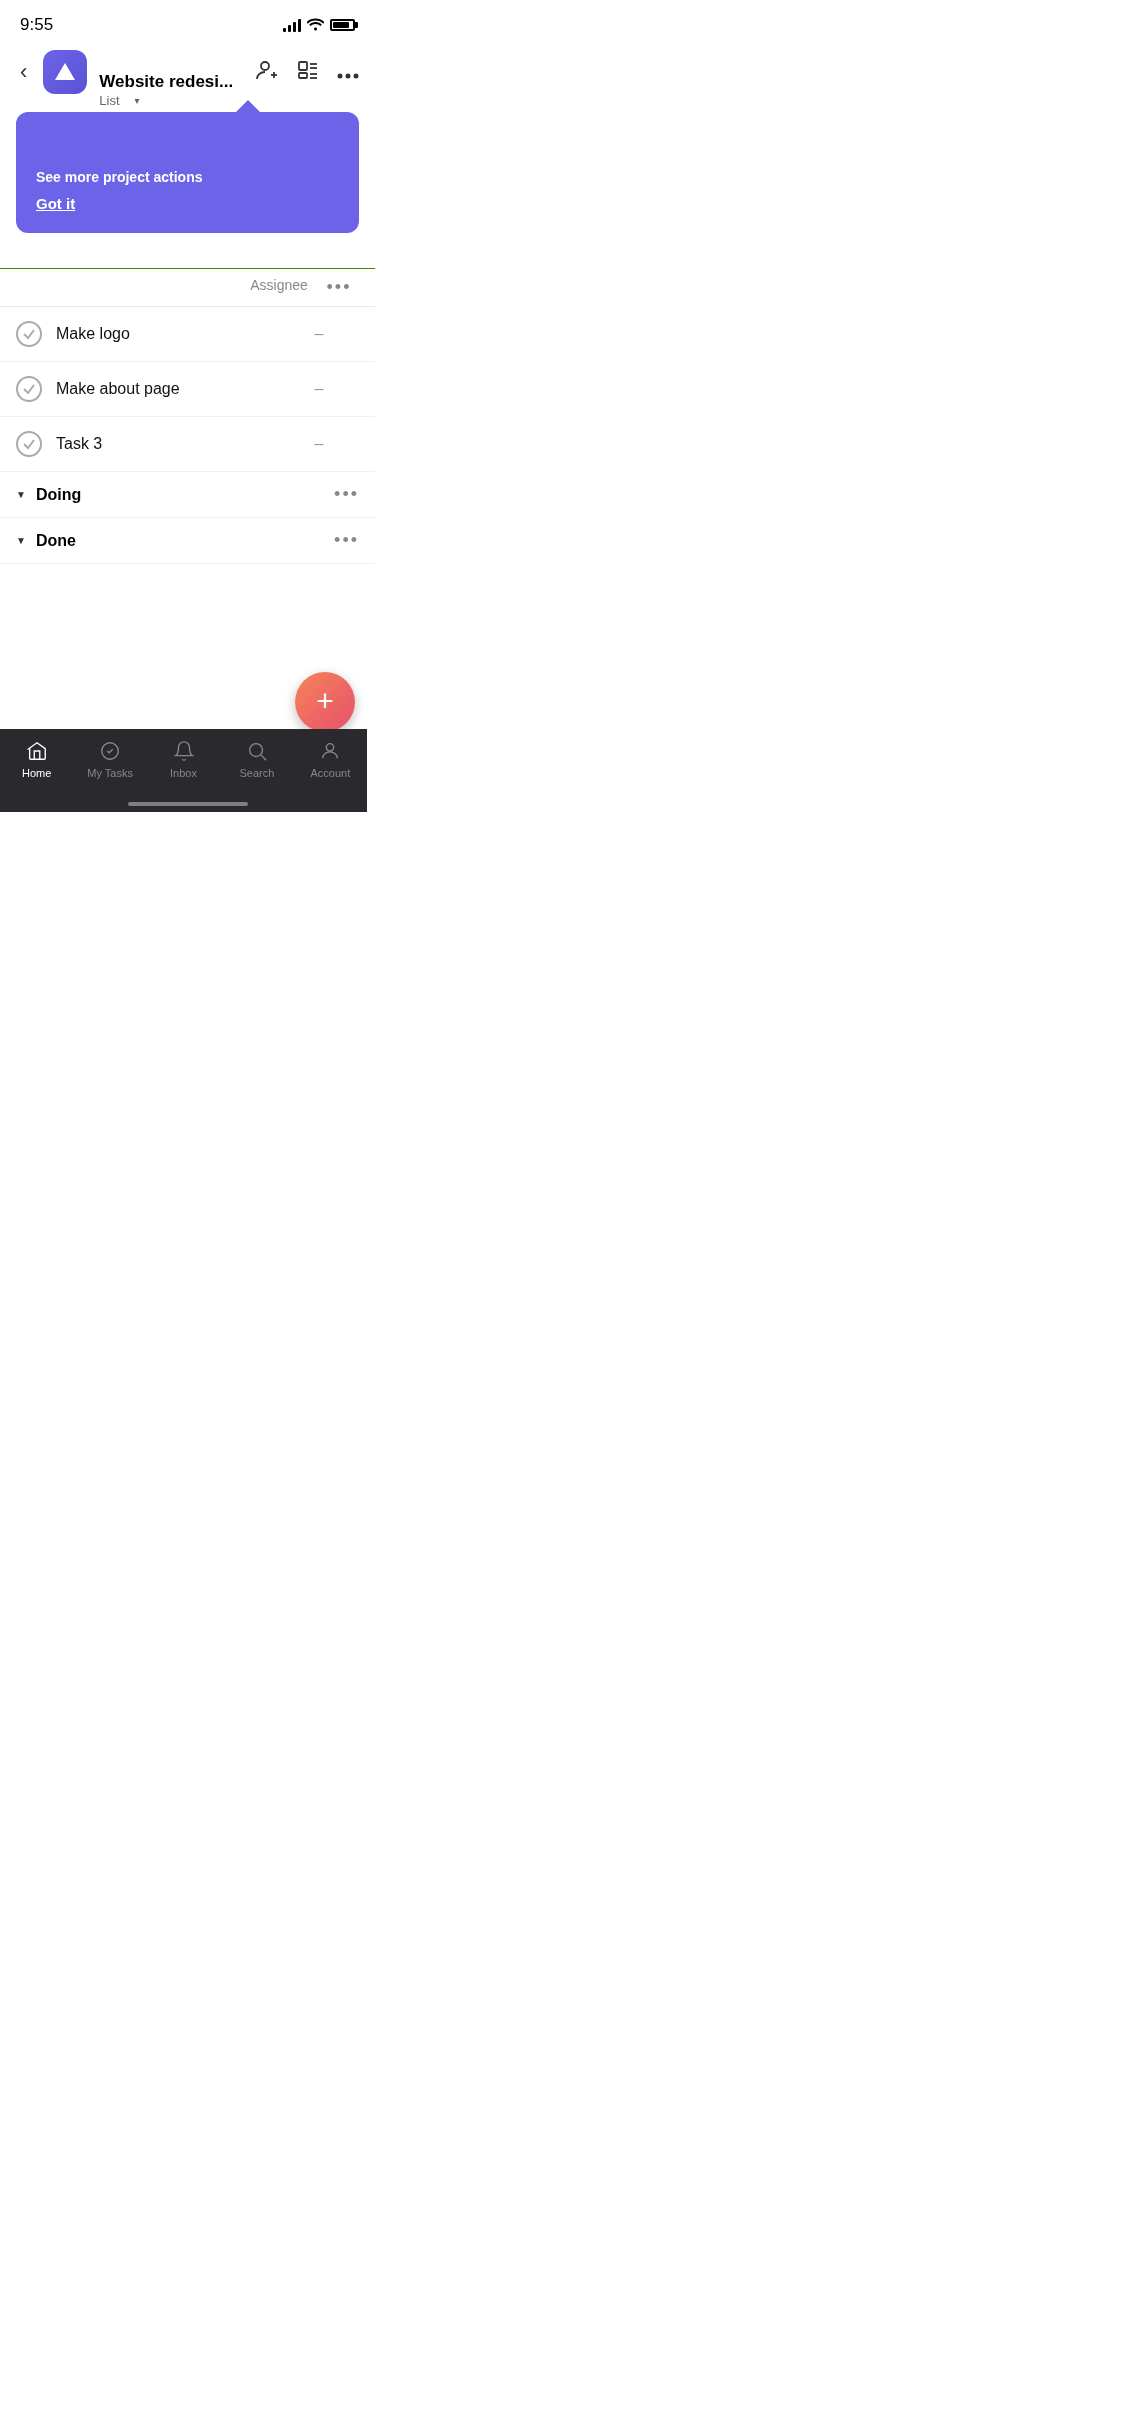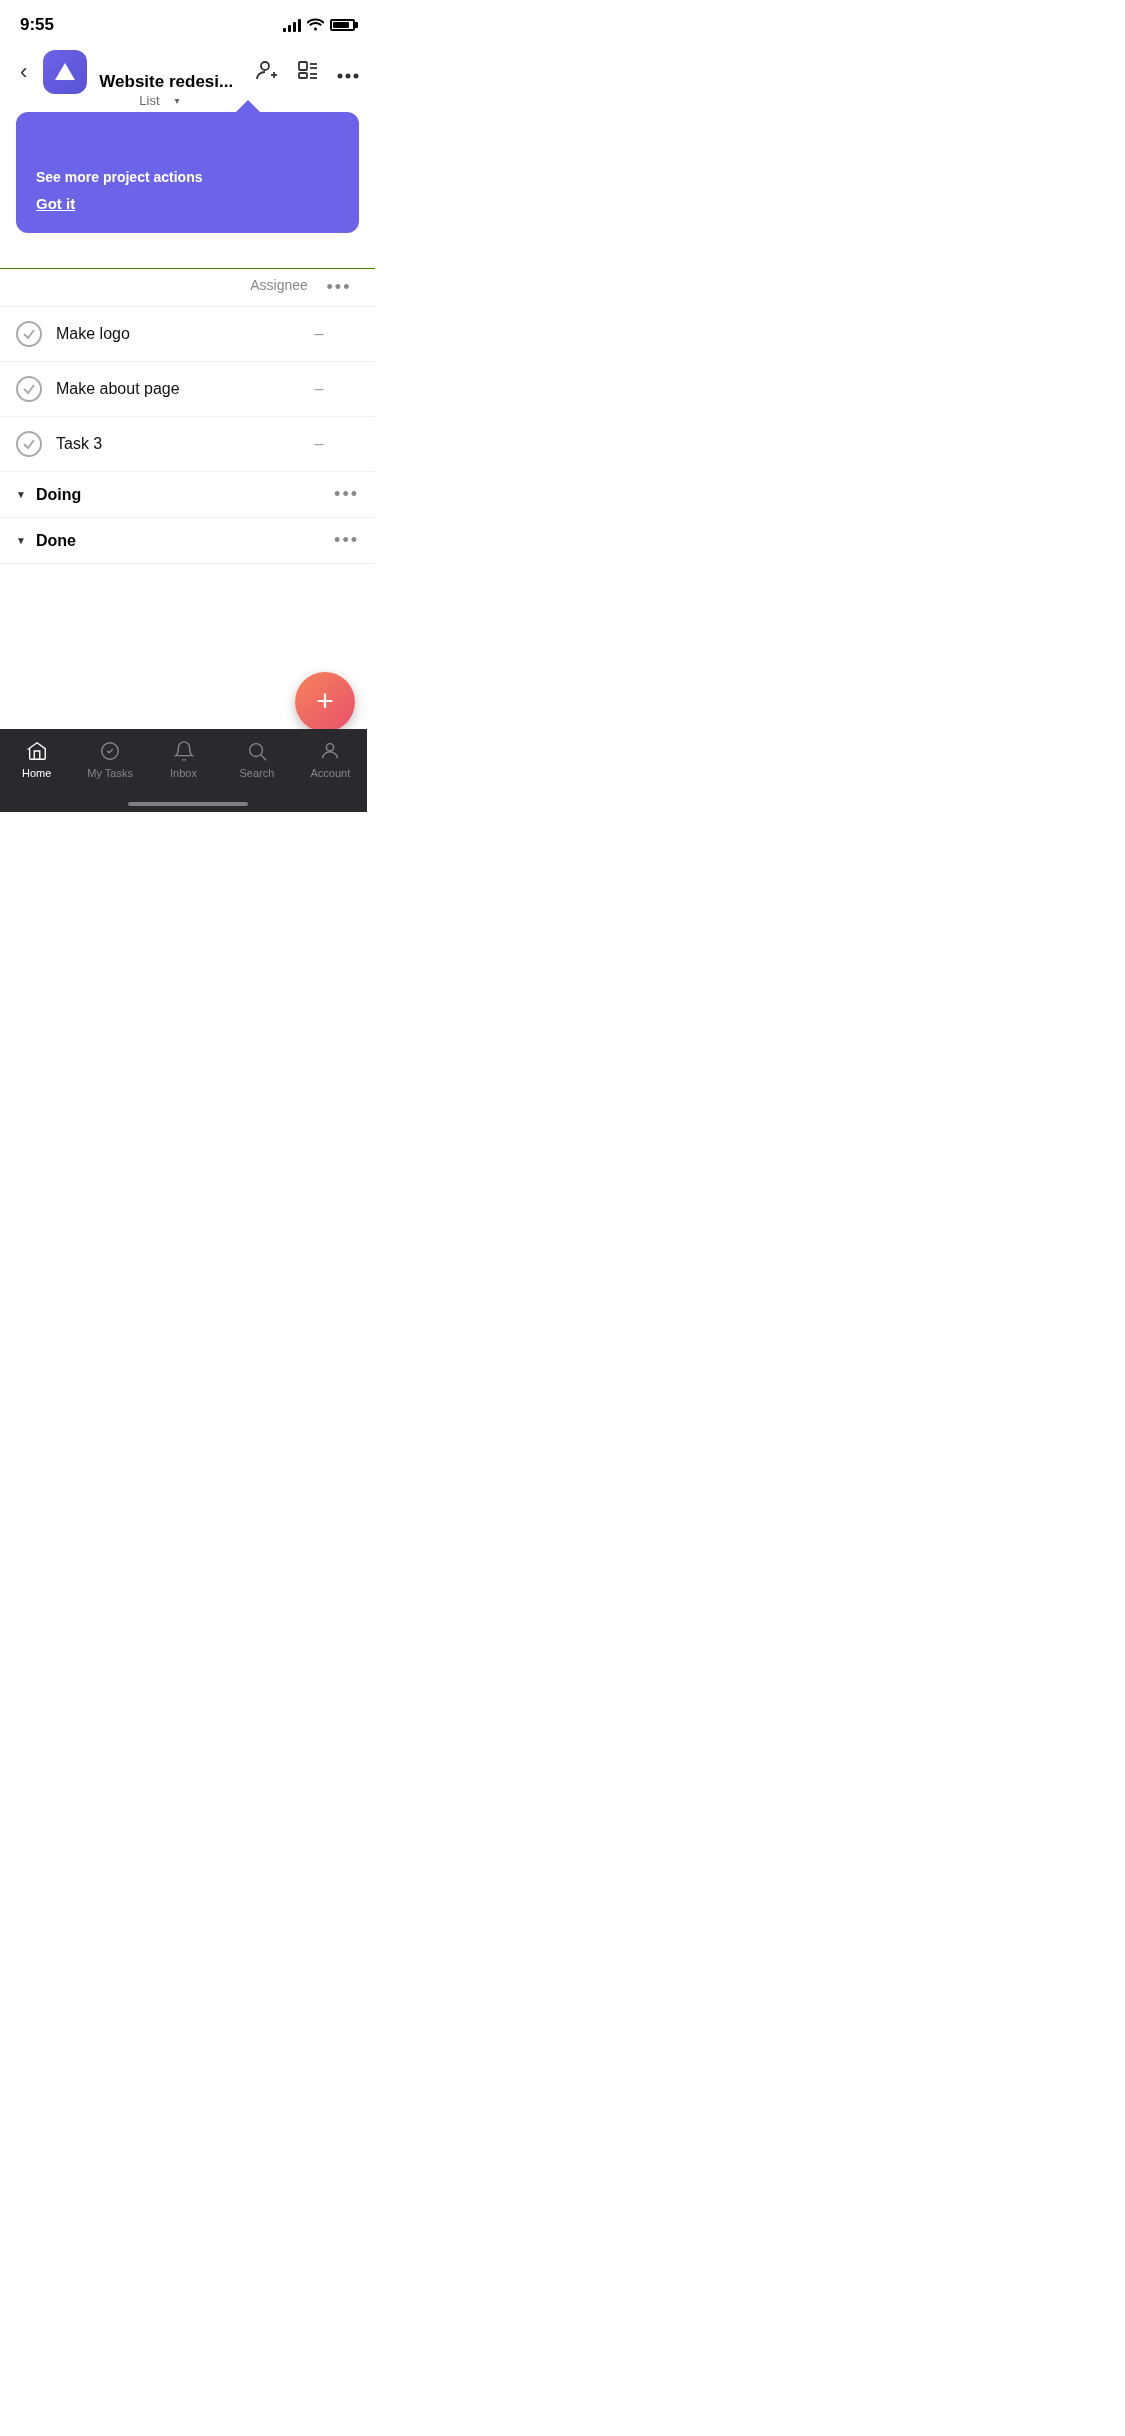--- a/index.html
+++ b/index.html
@@ -17,21 +17,21 @@
     
     .status-bar {
       display: flex;
       justify-content: space-between;
       align-items: center;
       padding: 12px 20px 6px 20px;
       height: 44px;
     }
     .status-time {
       font-size: 17px;
-      font-weight: 700;
+      font-weight: 400;
       color: #000;
       text-align: center;
     }
     .status-icons {
       display: flex;
       align-items: center;
       gap: 6px;
     }
     .signal-bars {
       display: flex;
@@ -115,21 +115,20 @@
       line-height: 1.2;
       margin-top: 36px;
     }
     .project-view {
       display: flex;
       align-items: center;
       gap: 15px;
       font-size: 13px;
       color: #666;
       margin-top: 1px;
-      margin-left: 40px;
     }
     .chevron-down {
       font-size: 10px;
       color: #666;
     }
     .header-actions {
       display: flex;
       align-items: center;
       gap: 18px;
     }

